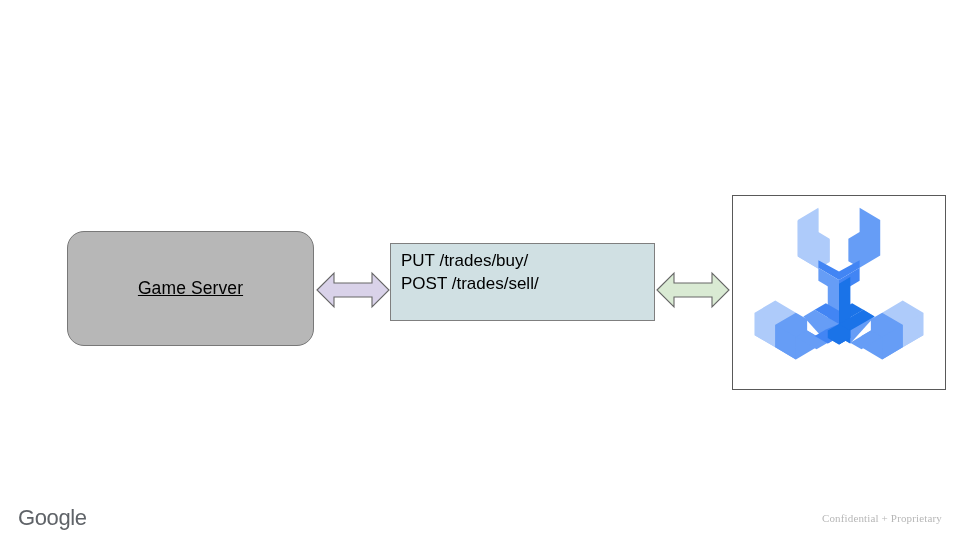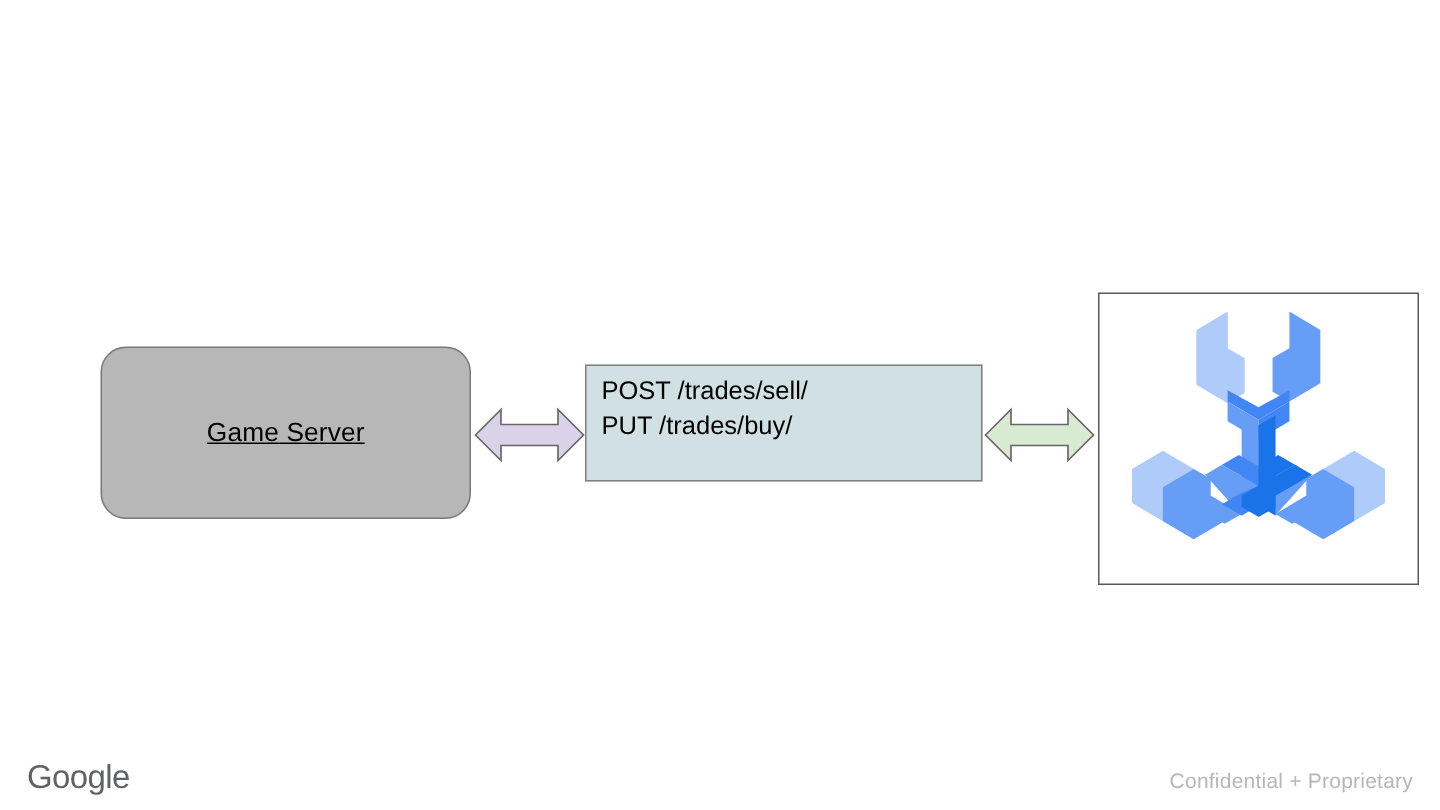--- a/index.html
+++ b/index.html
@@ -121,44 +121,45 @@
     height: 26px;
     display: flex;
     align-items: center;
   }
   #google-wordmark svg { display: block; }
 
   #confidential-note {
     position: absolute;
     right: 18px;
     top: 512px;
-    font-size: 14px;
+    font-size: 11px;
     color: #b7b7b7;
     letter-spacing: 0.15px;
     white-space: nowrap;
+    font-family: Liberation Serif, serif;
   }
 </style>
 </head>
 <body>
 
 <div id="slide">
 
   <div id="game-server-node">
     <span class="node-label">Game Server</span>
   </div>
 
   <div class="arrow-wrap" id="arrow-purple">
     <svg width="74" height="44" viewBox="0 0 74 44" xmlns="http://www.w3.org/2000/svg">
       <polygon points="1,22 18,5 18,15 56,15 56,5 73,22 56,39 56,29 18,29 18,39" fill="#d9d2e9" stroke="#666666" stroke-width="1.1" stroke-linejoin="miter"></polygon>
     </svg>
   </div>
 
   <div id="tradepost-node">
+    <div class="endpoint-line">PUT /trades/buy/</div>
     <div class="endpoint-line">POST /trades/sell/</div>
-    <div class="endpoint-line">PUT /trades/buy/</div>
   </div>
 
   <div class="arrow-wrap" id="arrow-green">
     <svg width="74" height="44" viewBox="0 0 74 44" xmlns="http://www.w3.org/2000/svg">
       <polygon points="1,22 18,5 18,15 56,15 56,5 73,22 56,39 56,29 18,29 18,39" fill="#d9ead3" stroke="#666666" stroke-width="1.1" stroke-linejoin="miter"></polygon>
     </svg>
   </div>
 
   <div id="tools-icon-frame">
     <svg width="190" height="178" viewBox="0 0 200 190" xmlns="http://www.w3.org/2000/svg">

